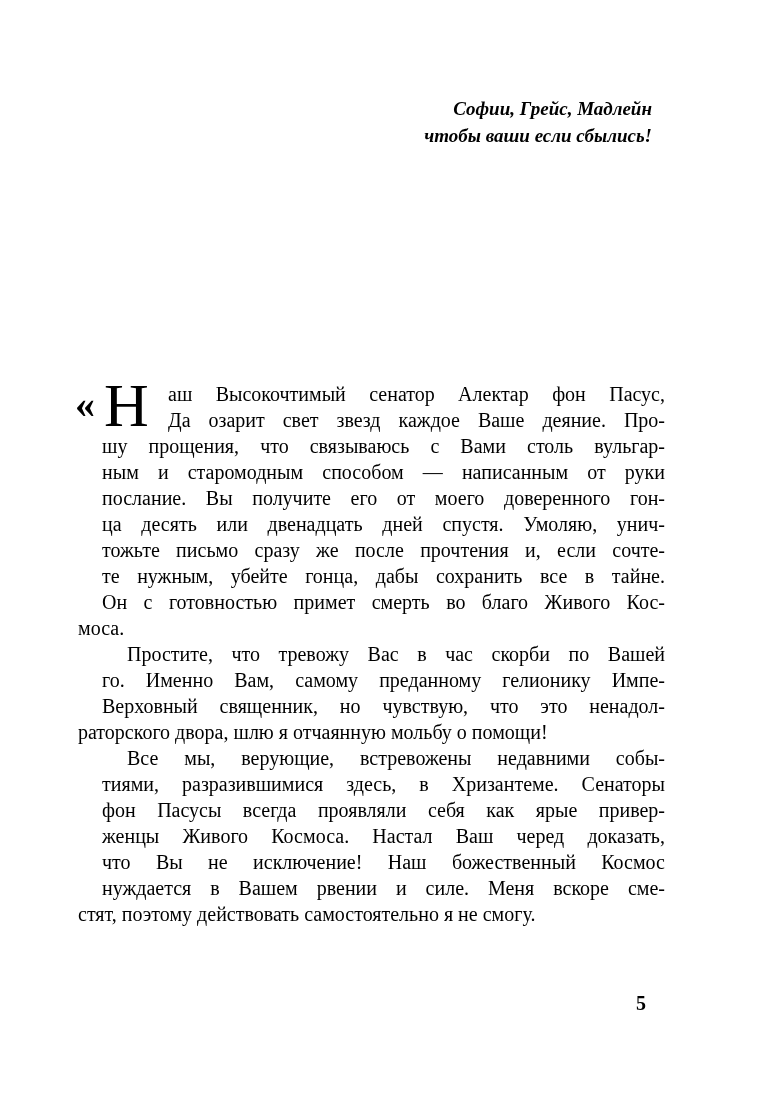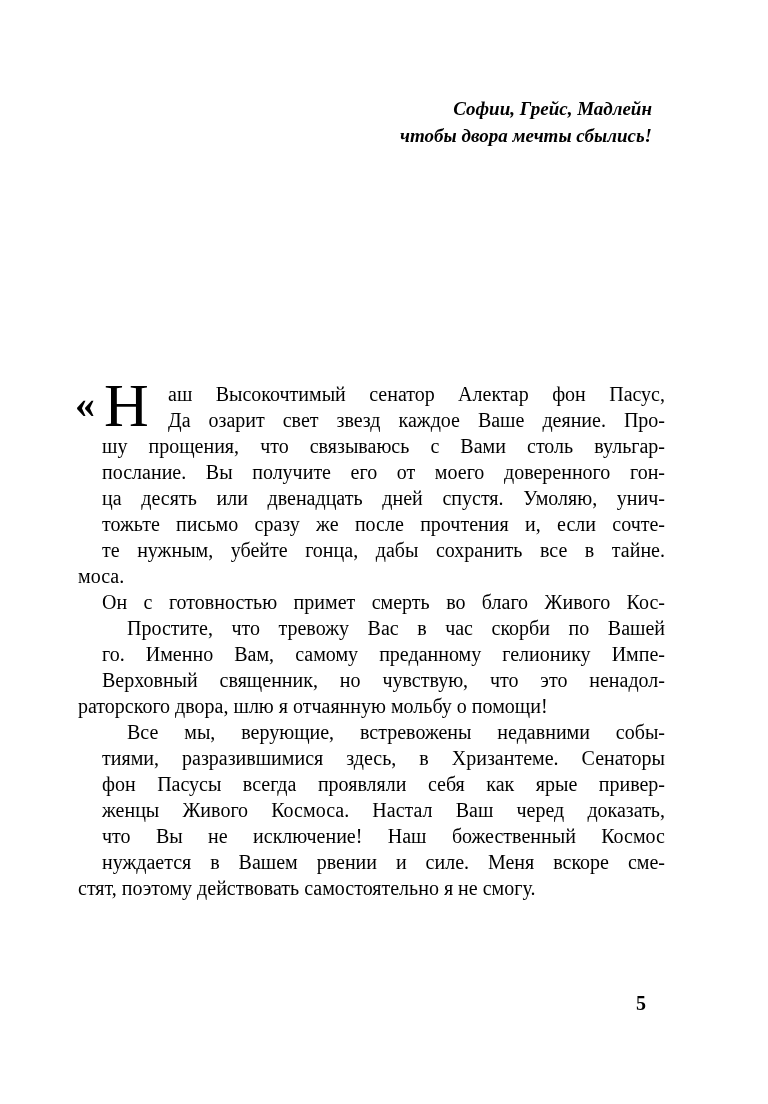--- a/index.html
+++ b/index.html
@@ -76,37 +76,38 @@
     line-height: 22px;
   }
 </style>
 </head>
 <body>
 
 <div class="page">
 
   <div class="dedication">
     <div class="line">Софии, Грейс, Мадлейн</div>
-    <div class="line">чтобы двора мечты сбылись!</div>
+    <div class="line">чтобы ваши если сбылись!</div>
   </div>
 
   <div class="body-text">
     <div class="drop-float">
       <span class="open-quote">«</span>
       <span class="drop-cap">Н</span>
     </div>
     <div class="line jl">аш Высокочтимый сенатор Алектар фон Пасус,</div>
     <div class="line jl">Да озарит свет звезд каждое Ваше деяние. Про-</div>
     <div class="line jl">шу прощения, что связываюсь с Вами столь вульгар-</div>
+    <div class="line jl">ным и старомодным способом — написанным от руки</div>
     <div class="line jl">послание. Вы получите его от моего доверенного гон-</div>
     <div class="line jl">ца десять или двенадцать дней спустя. Умоляю, унич-</div>
     <div class="line jl">тожьте письмо сразу же после прочтения и, если сочте-</div>
     <div class="line jl">те нужным, убейте гонца, дабы сохранить все в тайне.</div>
+    <div class="line jl">Он с готовностью примет смерть во благо Живого Кос-</div>
     <div class="line ll">моса.</div>
-    <div class="line jl">Он с готовностью примет смерть во благо Живого Кос-</div>
     <div class="line jl ind">Простите, что тревожу Вас в час скорби по Вашей</div>
     <div class="line jl">го. Именно Вам, самому преданному гелионику Импе-</div>
     <div class="line jl">Верховный священник, но чувствую, что это ненадол-</div>
     <div class="line ll">раторского двора, шлю я отчаянную мольбу о помощи!</div>
     <div class="line jl ind">Все мы, верующие, встревожены недавними собы-</div>
     <div class="line jl">тиями, разразившимися здесь, в Хризантеме. Сенаторы</div>
     <div class="line jl">фон Пасусы всегда проявляли себя как ярые привер-</div>
     <div class="line jl">женцы Живого Космоса. Настал Ваш черед доказать,</div>
     <div class="line jl">что Вы не исключение! Наш божественный Космос</div>
     <div class="line jl">нуждается в Вашем рвении и силе. Меня вскоре сме-</div>

